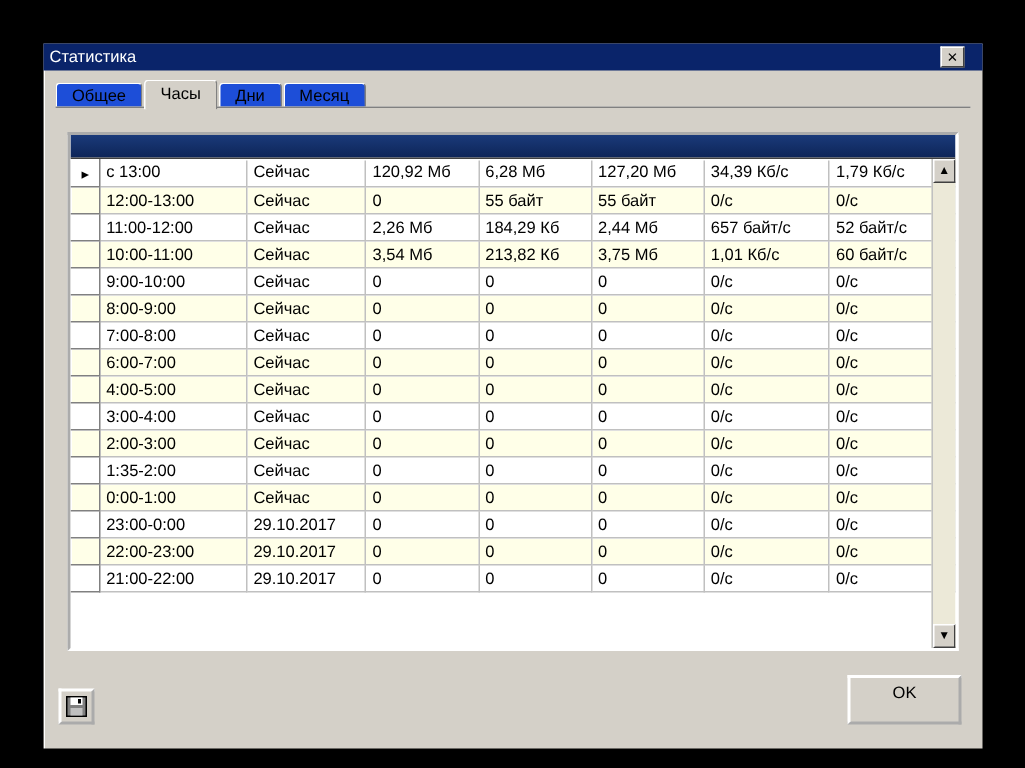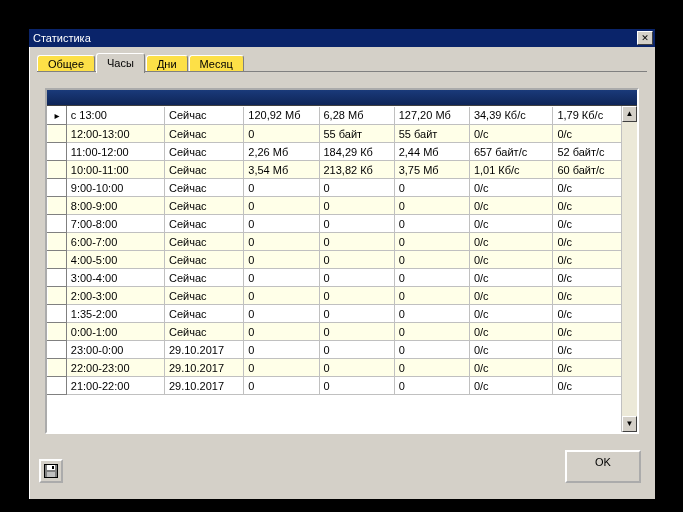--- a/index.html
+++ b/index.html
@@ -22,21 +22,21 @@
     border: 1px solid #000;
     box-shadow: inset 1px 1px 0 #fff;
   }
   .titlebar {
     background: #0a246a;
     color: #fff;
     height: 18px;
     display: flex;
     align-items: center;
     justify-content: space-between;
-    padding: 0 2px 0 4px;
+    padding: 0 12px 0 4px;
     font-size: 11px;
   }
   .titlebar-buttons { display: flex; gap: 2px; }
   .titlebar-btn {
     width: 16px;
     height: 14px;
     background: #d4d0c8;
     border: 1px solid #fff;
     border-right-color: #404040;
     border-bottom-color: #404040;
@@ -45,21 +45,21 @@
     text-align: center;
     color: #000;
   }
   .tabs {
     display: flex;
     padding: 6px 8px 0 8px;
     position: relative;
   }
   .tab {
     padding: 3px 10px;
-    background: #fde047;
+    background: #1d4ed8;
     border: 1px solid #fff;
     border-right-color: #808080;
     border-bottom: none;
     border-radius: 3px 3px 0 0;
     margin-right: 1px;
     position: relative;
     cursor: default;
   }
   .tab.active {
     background: #d4d0c8;

